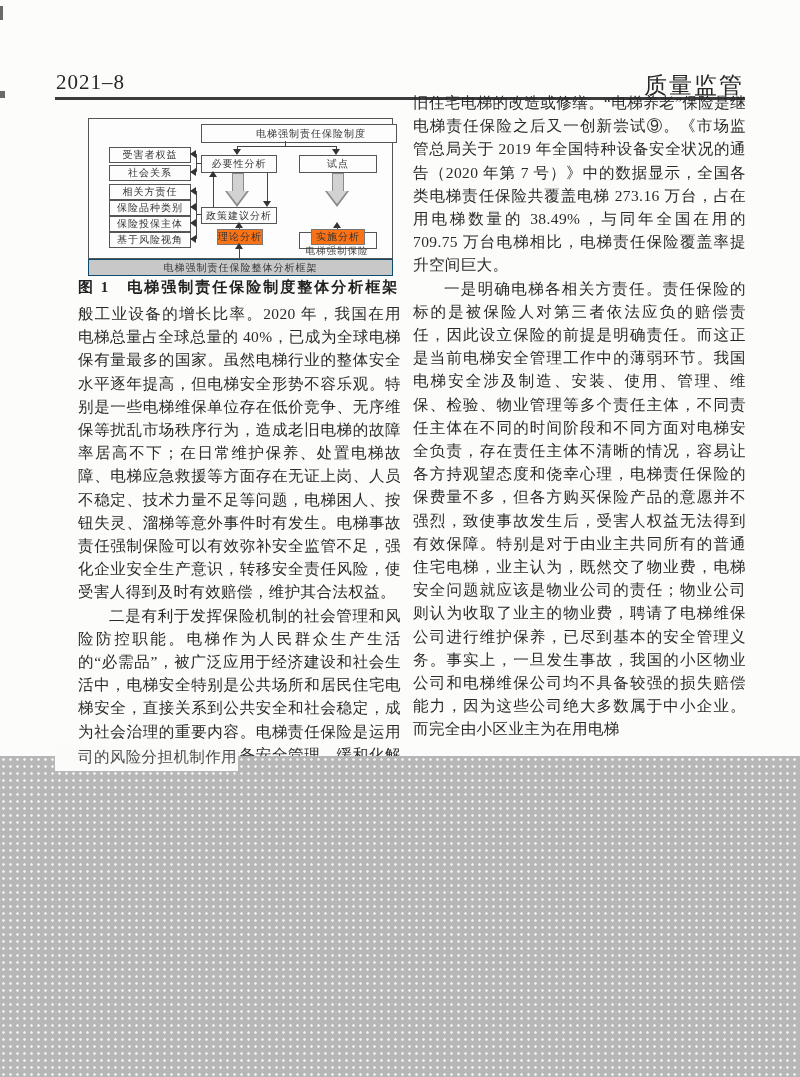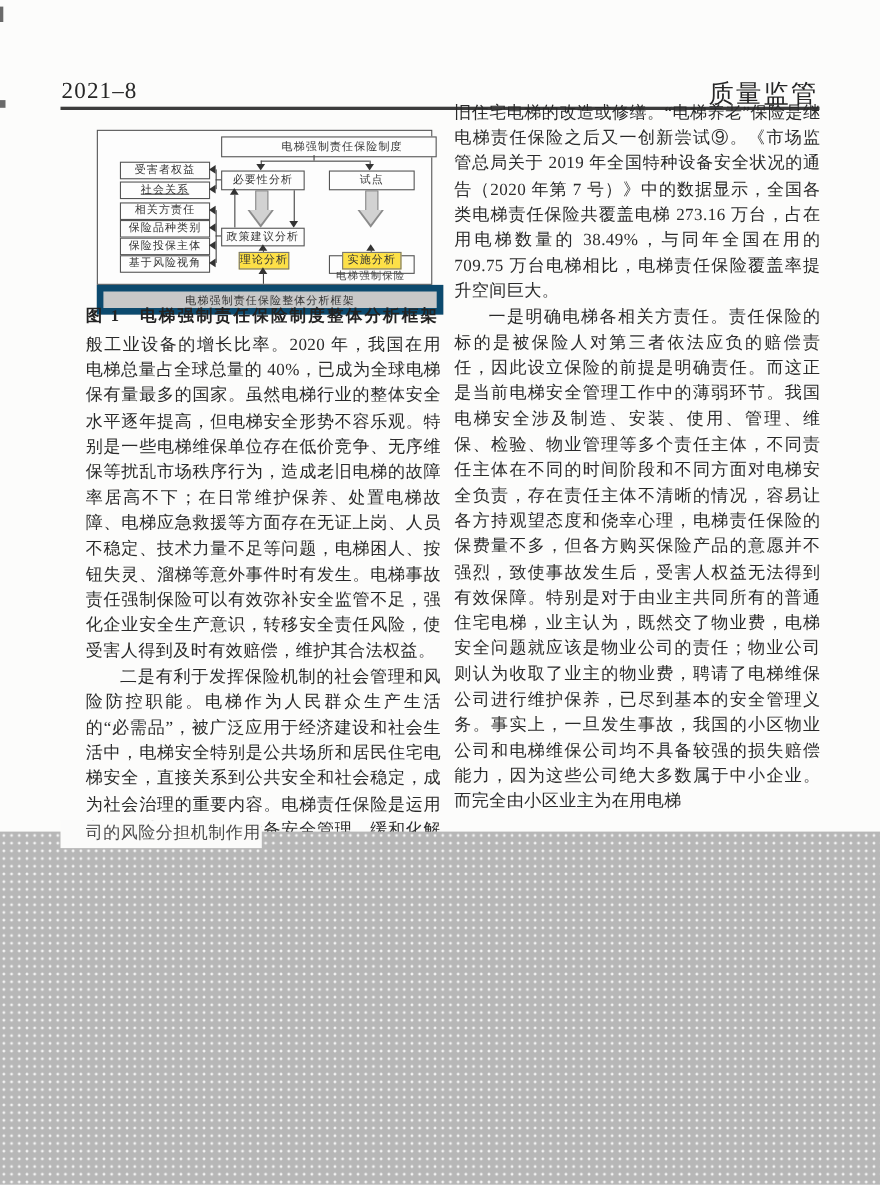--- a/index.html
+++ b/index.html
@@ -12,33 +12,33 @@
   .hdr-issue{position:absolute;left:56px;top:70px;font-size:21px;letter-spacing:1px;}
   .hdr-section{position:absolute;right:56px;top:70px;font-size:23px;letter-spacing:2px;}
   .hdr-rule{position:absolute;left:55px;top:97px;width:690px;height:3px;background:#3c3c3c;}
   .artifact{position:absolute;background:#6a6a6a;}
   
   .fig-panel{position:absolute;left:88px;top:118px;width:303px;height:139px;
     border:1px solid #555;background:#fdfdfd;}
   .fbox{position:absolute;border:1px solid #555;background:#fdfdfd;
     font-size:10px;line-height:1;display:flex;align-items:center;justify-content:center;
     letter-spacing:1px;color:#333;white-space:nowrap;}
-  .fbox.gray{background:#fde047;border-color:#777;}
+  .fbox.gray{background:#f97316;border-color:#777;}
   .fnote{position:absolute;font-size:9.5px;color:#444;text-align:center;letter-spacing:1px;}
   .lnv{position:absolute;width:1px;background:#444;}
   .lnh{position:absolute;height:1px;background:#444;}
   .tri{position:absolute;width:0;height:0;}
   .tri.down{border-left:4px solid transparent;border-right:4px solid transparent;border-top:6px solid #333;}
   .tri.up{border-left:4px solid transparent;border-right:4px solid transparent;border-bottom:6px solid #333;}
   .tri.left{border-top:4px solid transparent;border-bottom:4px solid transparent;border-right:6px solid #333;}
   .fat-shaft{position:absolute;background:#d2d2d2;border:1px solid #8a8a8a;}
   .fat-head-b{position:absolute;width:0;height:0;border-left:12px solid transparent;border-right:12px solid transparent;border-top:16px solid #8a8a8a;}
   .fat-head-f{position:absolute;width:0;height:0;border-left:10px solid transparent;border-right:10px solid transparent;border-top:13px solid #d2d2d2;}
   .fig-bar{position:absolute;left:88px;top:259px;width:303px;height:15px;background:#c8c8c8;
-    border:6px solid #0c4a6e;font-size:10px;display:flex;align-items:center;justify-content:center;
+    border:1px solid #0c4a6e;font-size:10px;display:flex;align-items:center;justify-content:center;
     letter-spacing:1px;color:#333;}
   .fig-caption{position:absolute;left:78px;top:278px;width:323px;text-align:left;
     font-size:15px;font-weight:bold;letter-spacing:2px;color:#222;}
   
   .col{position:absolute;font-size:15.5px;line-height:23.2px;text-align:justify;
     letter-spacing:0.4px;color:#2a2a2a;}
   .col p{margin:0;}
   .indent{text-indent:2em;}
   .kai-heading{font-style:italic;text-indent:2em;}
   .left-col{left:78px;top:302px;width:323px;}
@@ -70,21 +70,21 @@
   <div class="lnh" style="left:148px;top:27px;width:99px;"></div>
   <div class="lnv" style="left:148px;top:27px;height:4px;"></div>
   <div class="tri down" style="left:144px;top:30px;"></div>
   <div class="lnv" style="left:247px;top:27px;height:4px;"></div>
   <div class="tri down" style="left:243px;top:30px;"></div>
 
   <div class="fbox" style="left:112px;top:36px;width:74px;height:16px;">必要性分析</div>
   <div class="fbox" style="left:210px;top:36px;width:76px;height:16px;">试点</div>
 
   <div class="fbox" style="left:20px;top:28px;width:80px;height:14px;">受害者权益</div>
-  <div class="fbox" style="left:20px;top:46px;width:80px;height:14px;text-decoration:underline;">社会关系</div>
+  <div class="fbox" style="left:20px;top:46px;width:80px;height:14px;">社会关系</div>
   <div class="tri left" style="left:101px;top:31px;"></div>
   <div class="tri left" style="left:101px;top:49px;"></div>
   <div class="lnv" style="left:107px;top:35px;height:18px;"></div>
   <div class="lnh" style="left:107px;top:44px;width:5px;"></div>
 
   <div class="fbox" style="left:20px;top:65px;width:80px;height:14px;text-align:center;">相关方责任</div>
   <div class="fbox" style="left:20px;top:81px;width:80px;height:14px;">保险品种类别</div>
   <div class="fbox" style="left:20px;top:97px;width:80px;height:14px;">保险投保主体</div>
   <div class="fbox" style="left:20px;top:113px;width:80px;height:14px;">基于风险视角</div>
   <div class="tri left" style="left:101px;top:68px;"></div>

